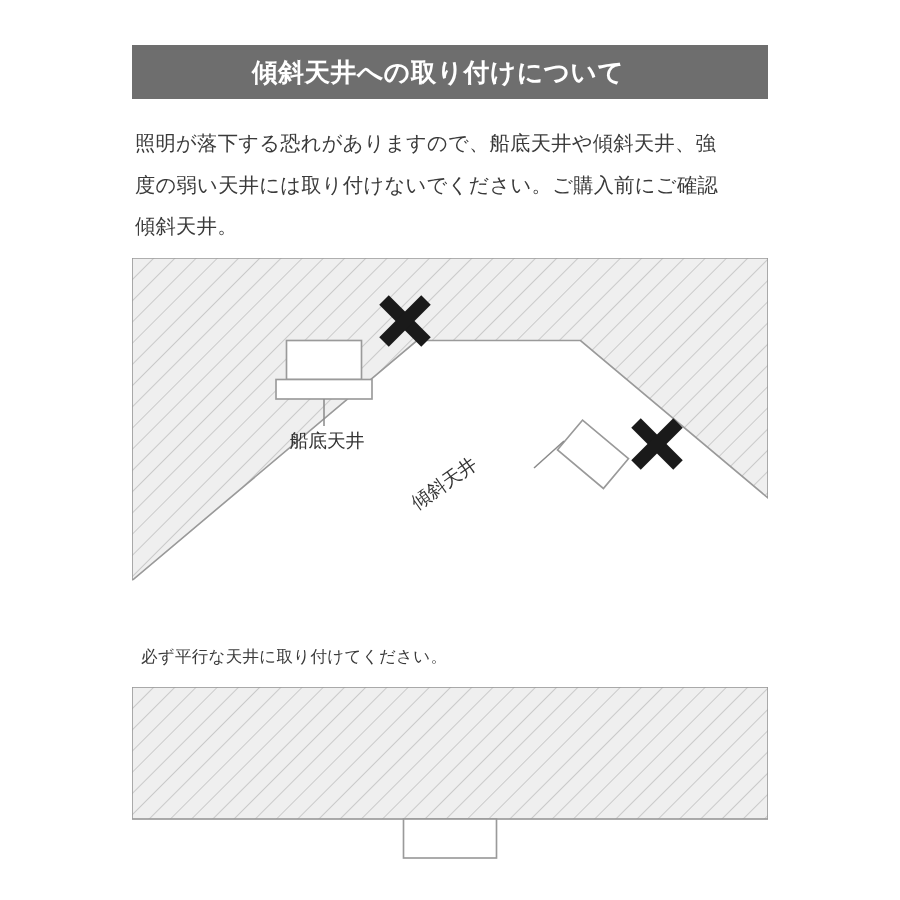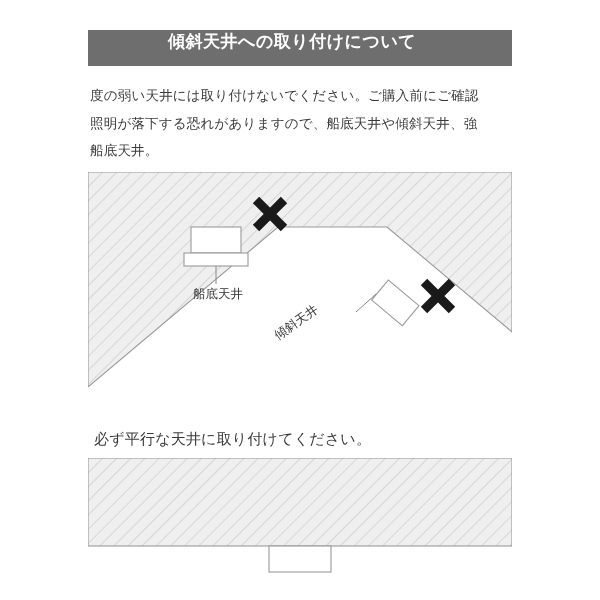--- a/index.html
+++ b/index.html
@@ -24,20 +24,21 @@
   }
   
   .header-bar {
     position: absolute;
     left: 88px;
     top: 30px;
     width: 424px;
     height: 36px;
     background: #6e6e6e;
     display: flex;
+    align-items: center;
   }
   .header-title {
     color: #ffffff;
     font-size: 17px;
     font-weight: bold;
     letter-spacing: 0.5px;
     padding-left: 80px;
   }
   
   .intro {
@@ -66,21 +67,21 @@
   .fig-label {
     font-family: "Liberation Sans", sans-serif;
     font-size: 12.5px;
     fill: #333333;
   }
   
   .caption2 {
     position: absolute;
     left: 94px;
     top: 430px;
-    font-size: 15px;
+    font-size: 11px;
     color: #3a3a3a;
     letter-spacing: 0.2px;
   }
   
   .fig2 {
     position: absolute;
     left: 88px;
     top: 458px;
     width: 424px;
     height: 120px;
@@ -89,23 +90,23 @@
 </head>
 <body>
 
 <div class="page">
 
   <div class="header-bar">
     <span class="header-title">傾斜天井への取り付けについて</span>
   </div>
 
   <div class="intro">
+    <div>照明が落下する恐れがありますので、船底天井や傾斜天井、強</div>
     <div>度の弱い天井には取り付けないでください。ご購入前にご確認</div>
-    <div>照明が落下する恐れがありますので、船底天井や傾斜天井、強</div>
-    <div>船底天井。</div>
+    <div>傾斜天井。</div>
   </div>
 
   <div class="fig1">
     <svg width="424" height="215" viewBox="0 0 424 215" xmlns="http://www.w3.org/2000/svg">
       <defs>
         <pattern id="hatch" width="10" height="10" patternUnits="userSpaceOnUse" patternTransform="rotate(45)">
           <rect width="10" height="10" fill="#efefef"></rect>
           <line x1="0" y1="0" x2="0" y2="10" stroke="#c2c2c2" stroke-width="1.1"></line>
         </pattern>
       </defs>

